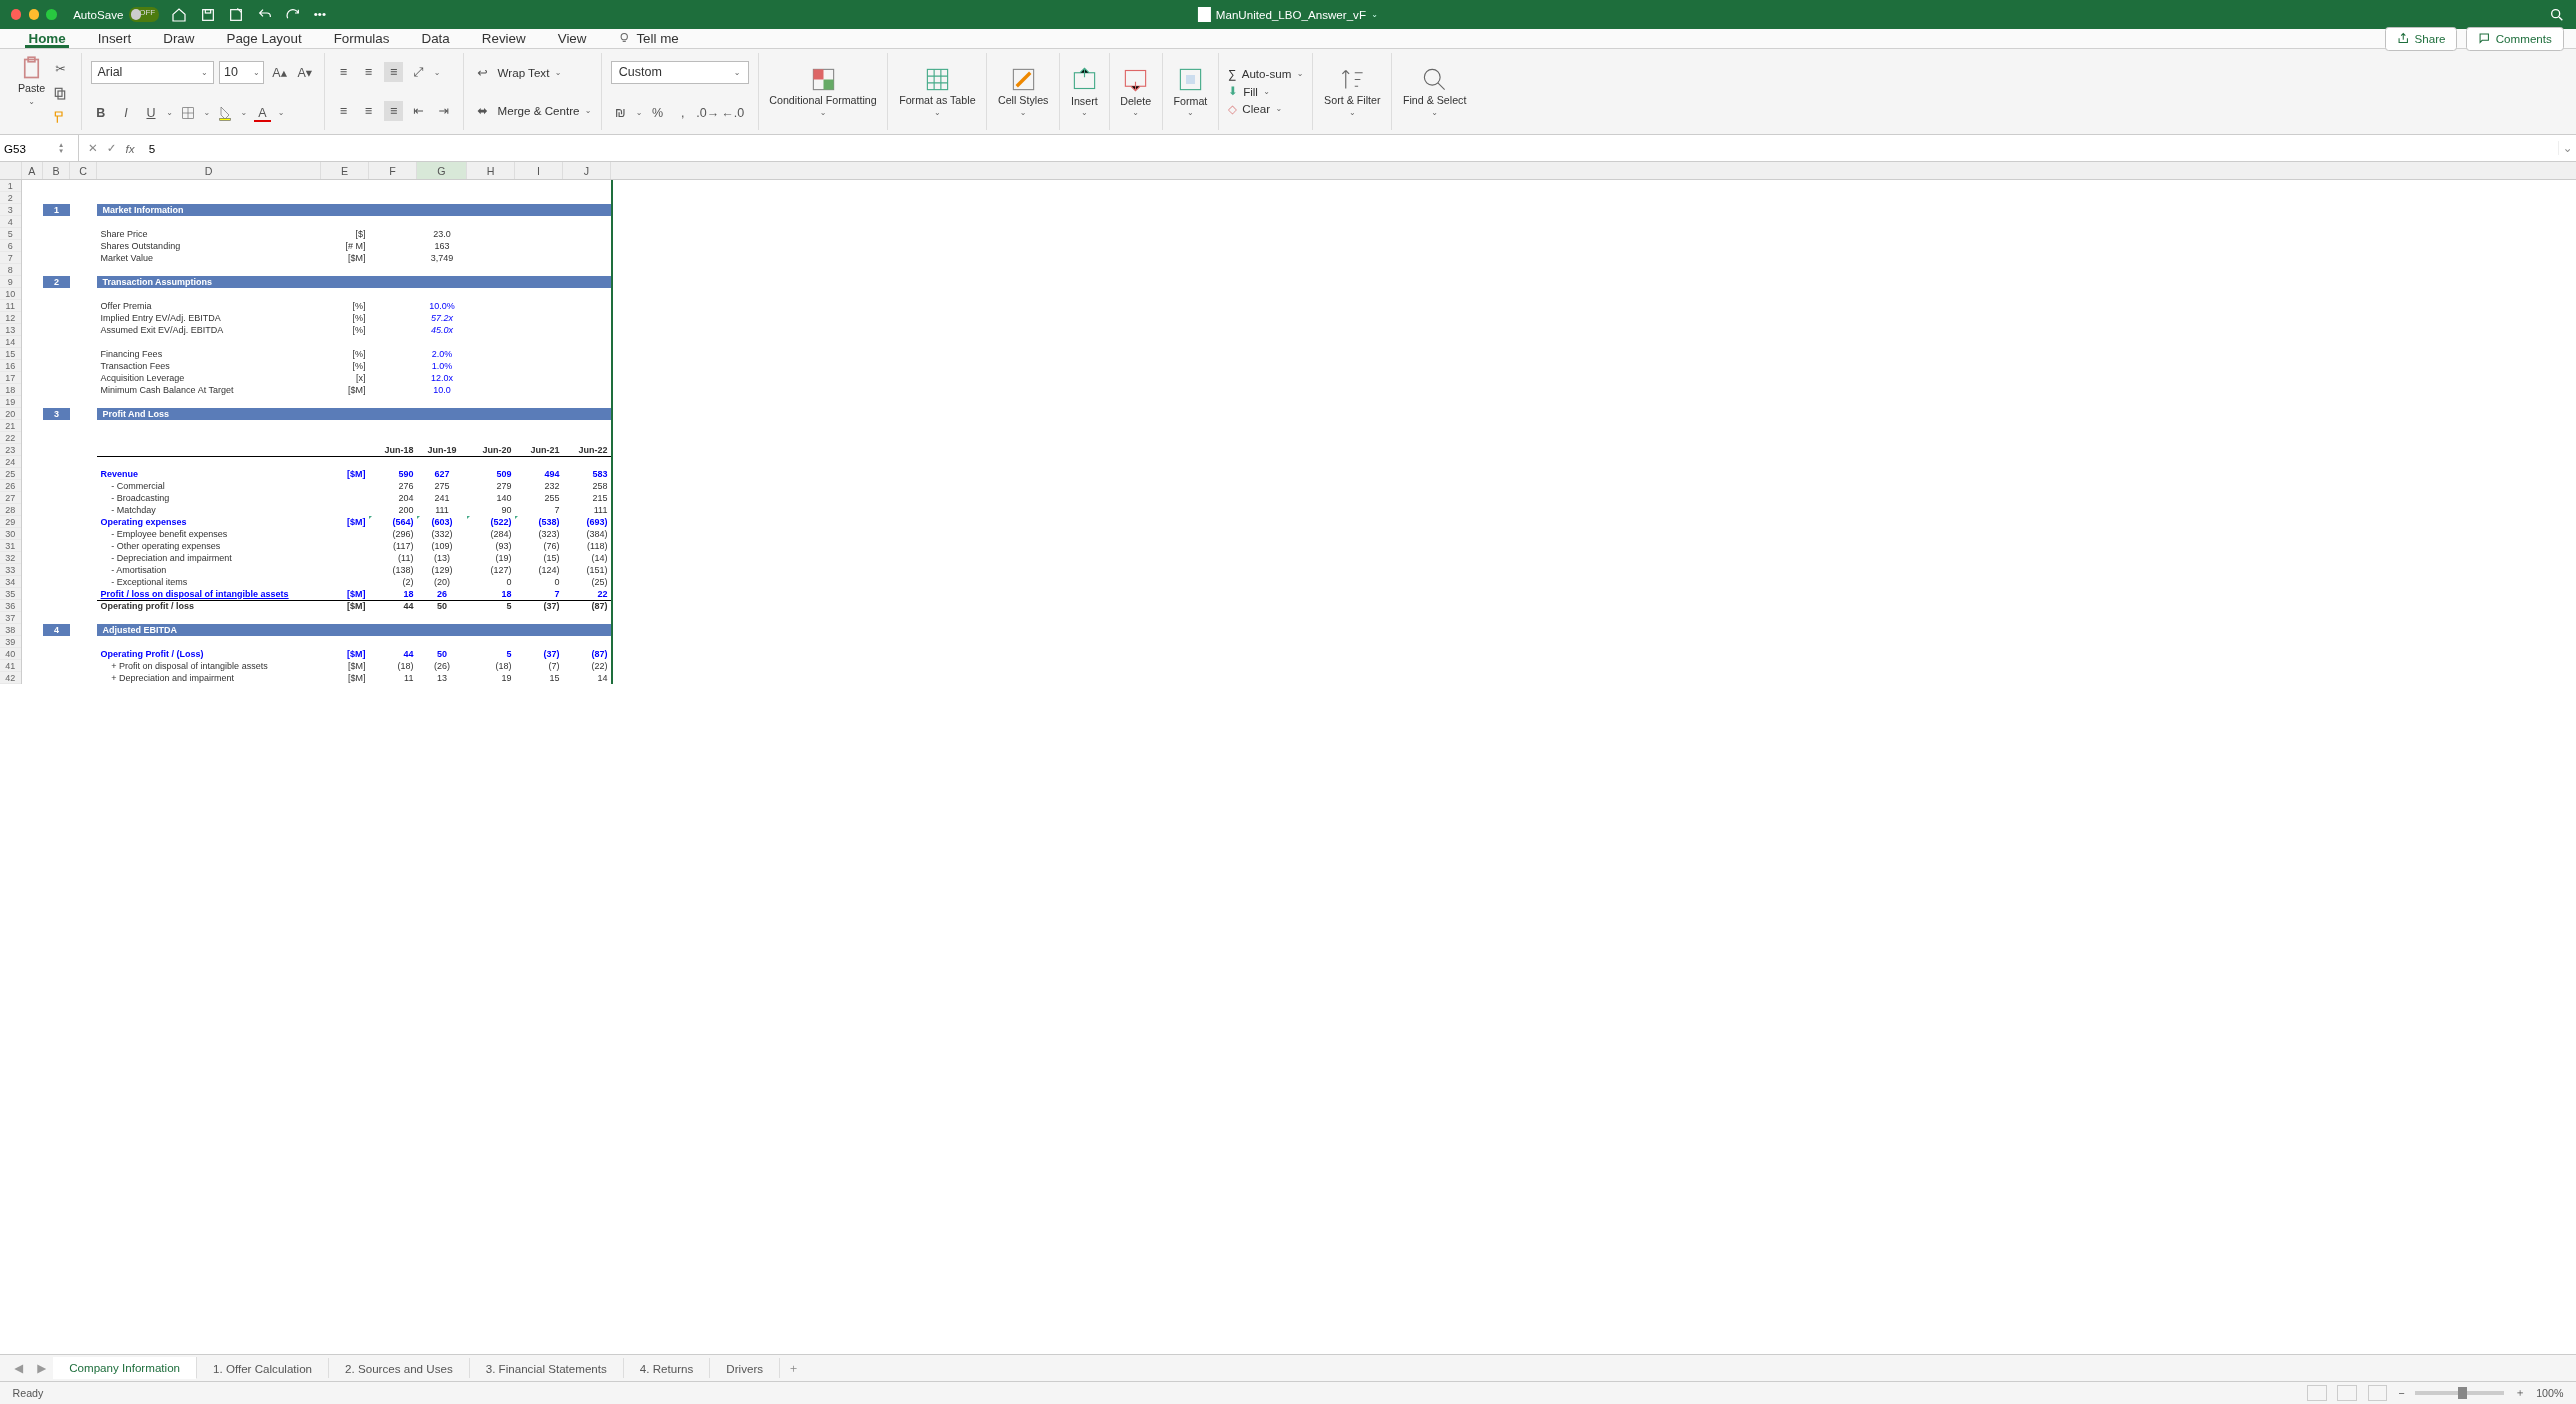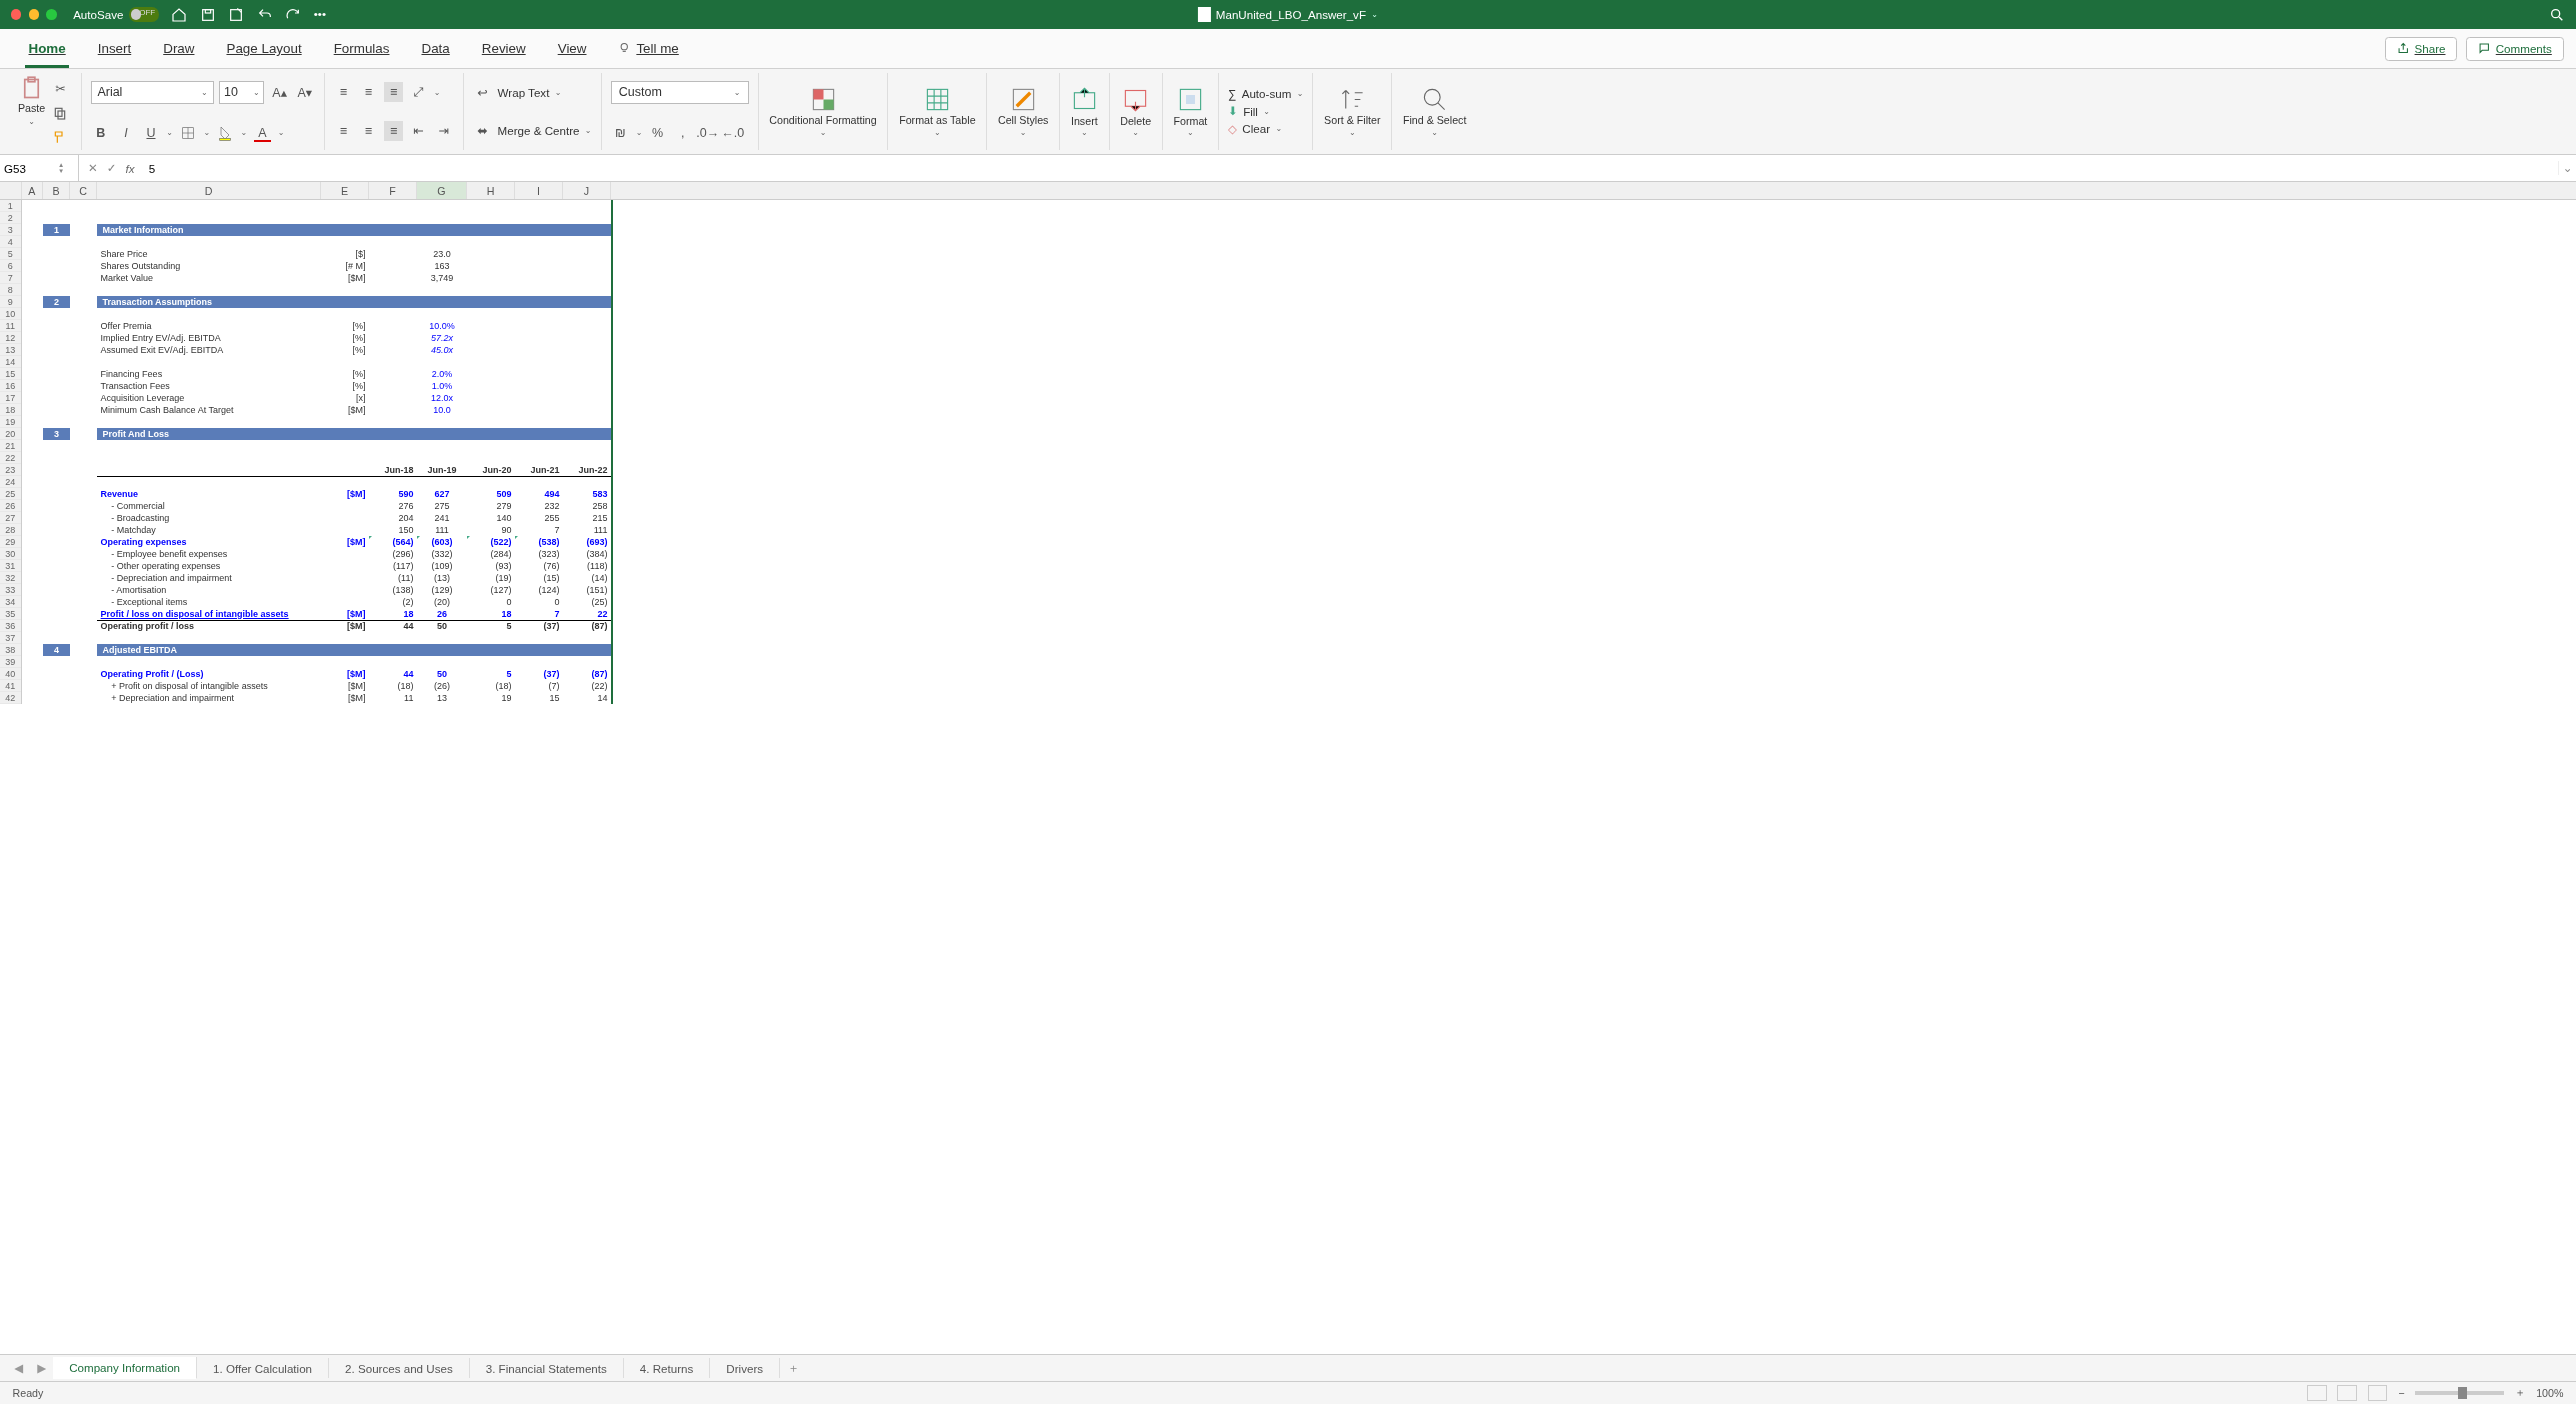--- a/index.html
+++ b/index.html
@@ -12,21 +12,21 @@
 .dot.green { background: #28c840; }
 .autosave { display: flex; align-items: center; gap: 5.4px; margin-right: 12.5px; }
 .autosave-toggle { width: 30px; height: 14.3px; background: #4d7c0f; border-radius: 7.2px; position: relative; }
 .autosave-toggle::after { content:''; width:10.7px; height:10.7px; background:#ccc; border-radius:50%; position:absolute; left:1.8px; top:1.8px; }
 .autosave-label { font-size: 8px; color: #ddd; }
 .ti-icons { display: flex; gap: 12.5px; align-items: center; }
 .ti-icon { width: 16px; height: 16px; display: inline-block; }
 .doc-title { position: absolute; left: 50%; transform: translateX(-50%); display: flex; align-items: center; gap: 5.4px; font-weight: 500; }
 .doc-icon { width: 12.5px; height: 14.3px; background: #fff; }
 .search-right { margin-left: auto; }
-.ribbon-tabs { display: flex; align-items: center; height: 40px; border-bottom: 0.9px solid #d0d0d0; padding: 0 12.5px; background:#fafafa;text-decoration:underline; }
+.ribbon-tabs { display: flex; align-items: center; height: 20px; border-bottom: 0.9px solid #d0d0d0; padding: 0 12.5px; background:#fafafa; }
 .ribbon-tabs .tab { padding: 0 16px; height: 100%; display: flex; align-items: center; cursor: pointer; font-size: 13.4px; color:#333; }
 .ribbon-tabs .tab.active { color: #1e6e3c; font-weight: 600; position: relative; }
 .ribbon-tabs .tab.active::after { content:''; position:absolute; bottom:0; left:12.5px; right:12.5px; height:2.7px; background:#1e6e3c; }
 .ribbon-right { margin-left: auto; display: flex; gap: 9px; }
 .ribbon-btn { border: 0.9px solid #c0c0c0; background: #fff; padding: 4.5px 10.7px; border-radius: 3.6px; display: flex; align-items: center; gap: 5.4px; font-size: 11.6px; color: #1e6e3c; }
 .ribbon { display: flex; background: #f5f5f5; border-bottom: 0.9px solid #ccc; height: 86px; padding: 3.6px 7.2px; gap: 0; }
 .rgroup { display: flex; flex-direction: column; justify-content: center; padding: 0 9px; border-right: 0.9px solid #ddd; gap: 19px; }
 .rgroup.big { flex-direction: column; align-items: center; justify-content: center; text-align:center; font-size:10.7px; gap:1.8px; padding: 0 10.7px; }
 .big-ico { width: 27px; height: 27px; }
 .mini-row { display: flex; gap: 5.4px; align-items: center; }
@@ -740,21 +740,21 @@
             <td class="i">140</td>
             <td class="j">255</td>
             <td class="k">215</td>
           </tr>
       <tr>
             <td class="b"></td>
             <td class="c"></td>
             <td class="d"></td>
             <td class="e indent1">- Matchday</td>
             <td class="f"></td>
-            <td class="g">150</td>
+            <td class="g">200</td>
             <td class="h">111</td>
             <td class="i">90</td>
             <td class="j">7</td>
             <td class="k">111</td>
           </tr>
       <tr>
             <td class="b"></td>
             <td class="c"></td>
             <td class="d"></td>
             <td class="e bold blue">Operating expenses</td>

